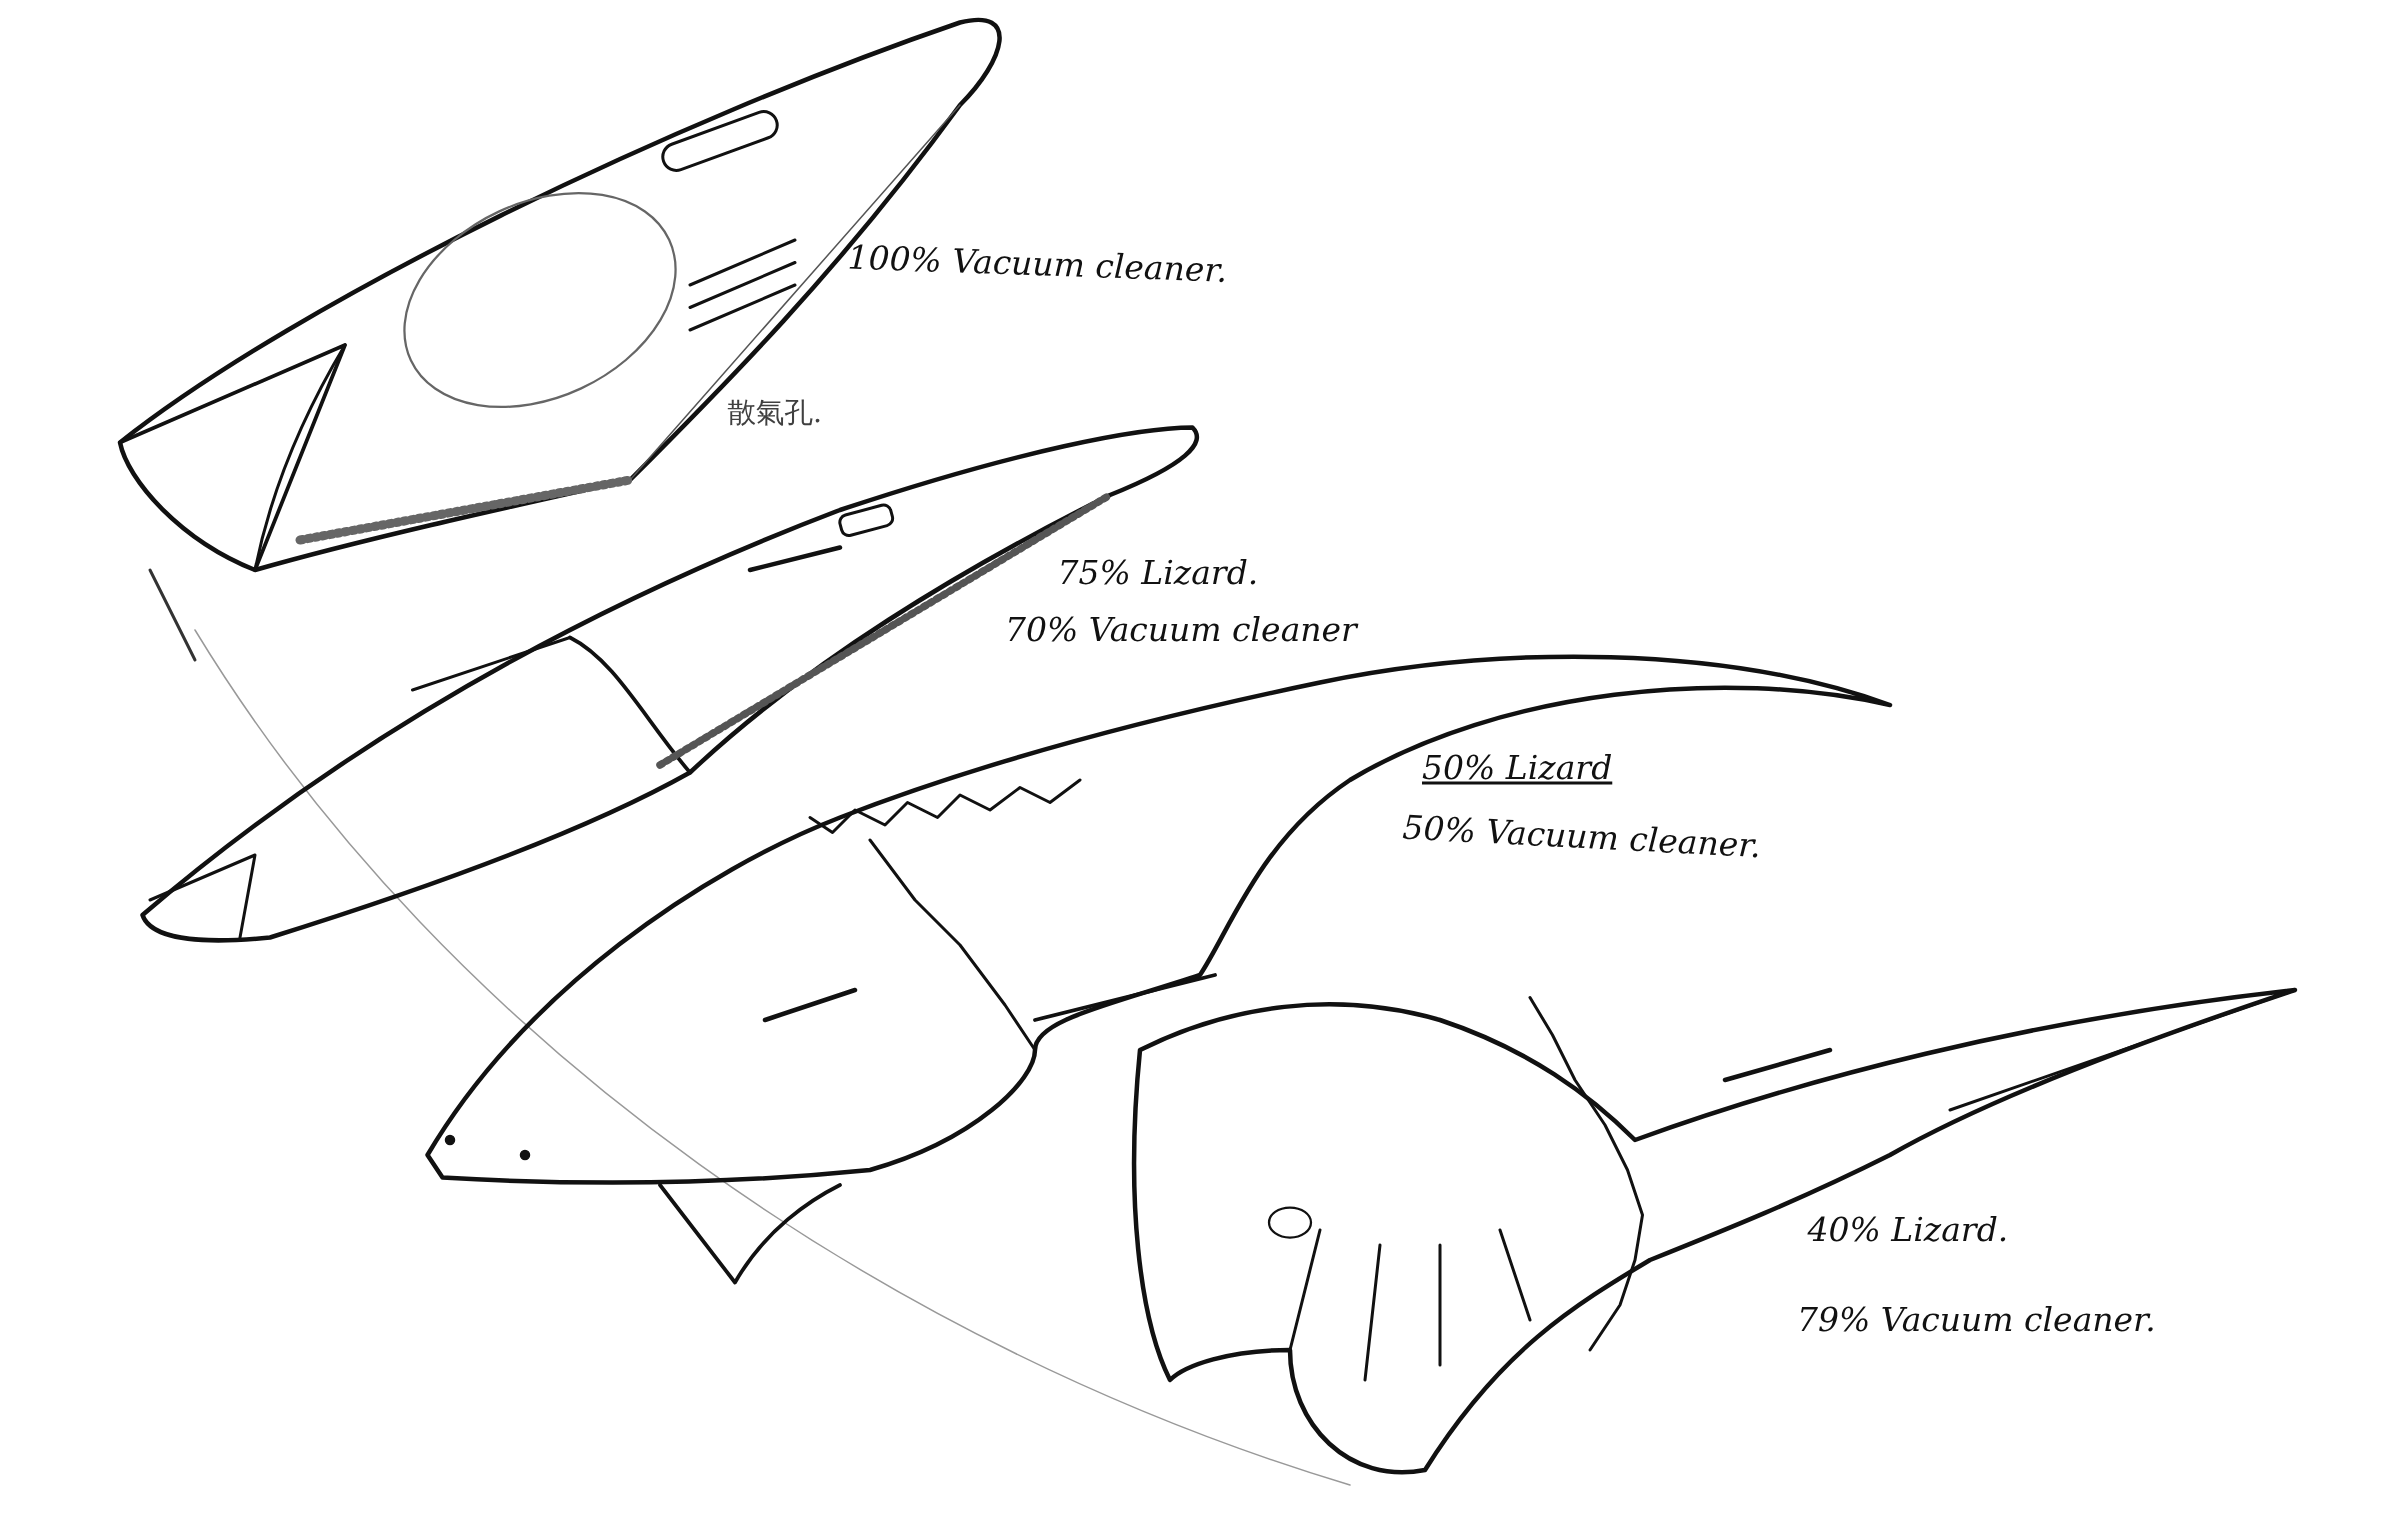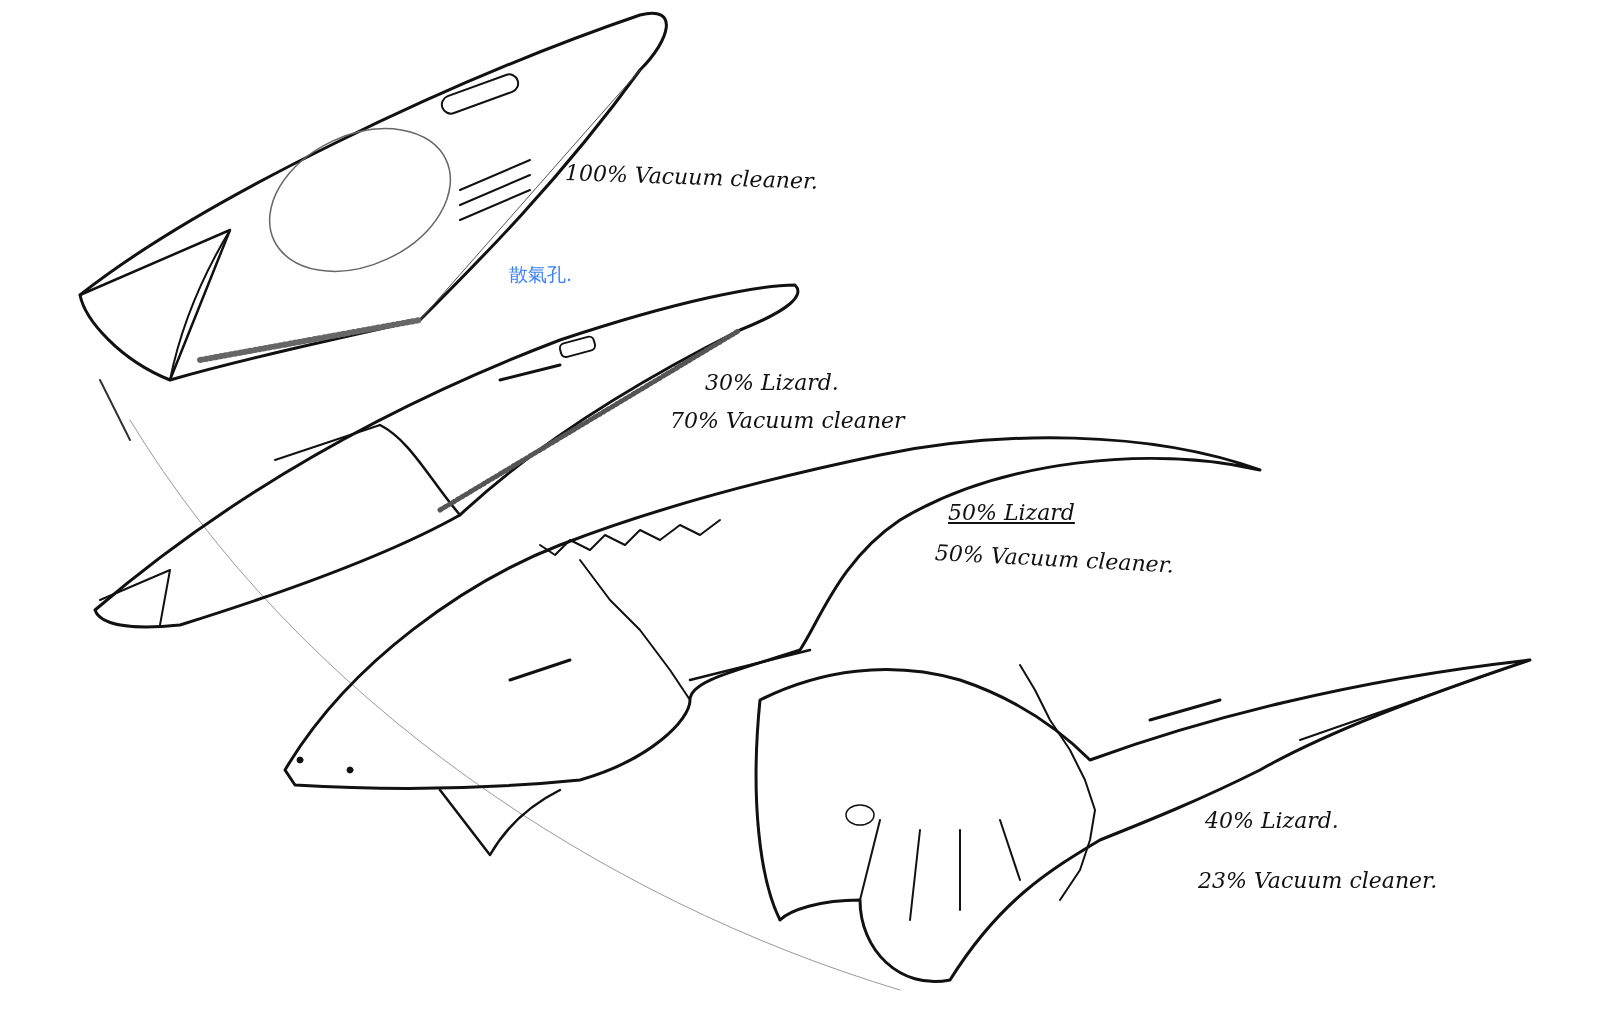--- a/index.html
+++ b/index.html
@@ -1,19 +1,19 @@
 <!DOCTYPE html>
 <html><head>
 <meta charset="utf-8">
 <style>
   html, body { margin: 0; padding: 0; background: #ffffff; }
   body { width: 1600px; height: 1012px; position: relative; overflow: hidden; font-family: "DejaVu Sans", sans-serif; }
   svg.sketch { position: absolute; left: 0; top: 0; }
   .lbl { position: absolute; font-family: "DejaVu Serif", serif; font-style: italic; color: #111; font-size: 22px; white-space: nowrap; transform-origin: left center; }
-  .lbl.small { font-size: 19px; color: #3b82f6; font-style: normal; margin-left: 24px; }
+  .lbl.small { font-size: 19px; color: #404040; font-style: normal; }
 </style>
 </head>
 <body>
 
 <svg class="sketch" width="1600" height="1012" viewBox="0 0 1600 1012" fill="none" stroke="#111" stroke-linecap="round" stroke-linejoin="round">
 
   <path d="M130 420 C 300 700, 600 900, 900 990" stroke="#999" stroke-width="1"></path>
   <path d="M100 380 L130 440" stroke="#333" stroke-width="2"></path>
 
   <g>
@@ -54,20 +54,20 @@
     <path d="M880 820 L 860 900 M920 830 L 910 920 M960 830 L 960 910 M1000 820 L 1020 880" stroke-width="2"></path>
     <ellipse cx="860" cy="815" rx="14" ry="10" stroke-width="1.5"></ellipse>
     <path d="M1150 720 L 1220 700" stroke-width="3"></path>
     <path d="M1300 740 L 1530 660" stroke-width="2"></path>
   </g>
 </svg>
 
 <div class="lbl" style="left:565px; top:160px; transform:rotate(2deg);">100% Vacuum cleaner.</div>
 <div class="lbl small" style="left:485px; top:262px;">散氣孔.</div>
 
-<div class="lbl" style="left:705px; top:370px;">30% Lizard.</div>
+<div class="lbl" style="left:705px; top:370px;">75% Lizard.</div>
 <div class="lbl" style="left:670px; top:408px;">70% Vacuum cleaner</div>
 
 <div class="lbl" style="left:948px; top:500px;text-decoration:underline;">50% Lizard</div>
 <div class="lbl" style="left:935px; top:540px; transform:rotate(3deg);">50% Vacuum cleaner.</div>
 
 <div class="lbl" style="left:1205px; top:808px;">40% Lizard.</div>
-<div class="lbl" style="left:1198px; top:868px;">23% Vacuum cleaner.</div>
+<div class="lbl" style="left:1198px; top:868px;">79% Vacuum cleaner.</div>
 
 </body></html>

